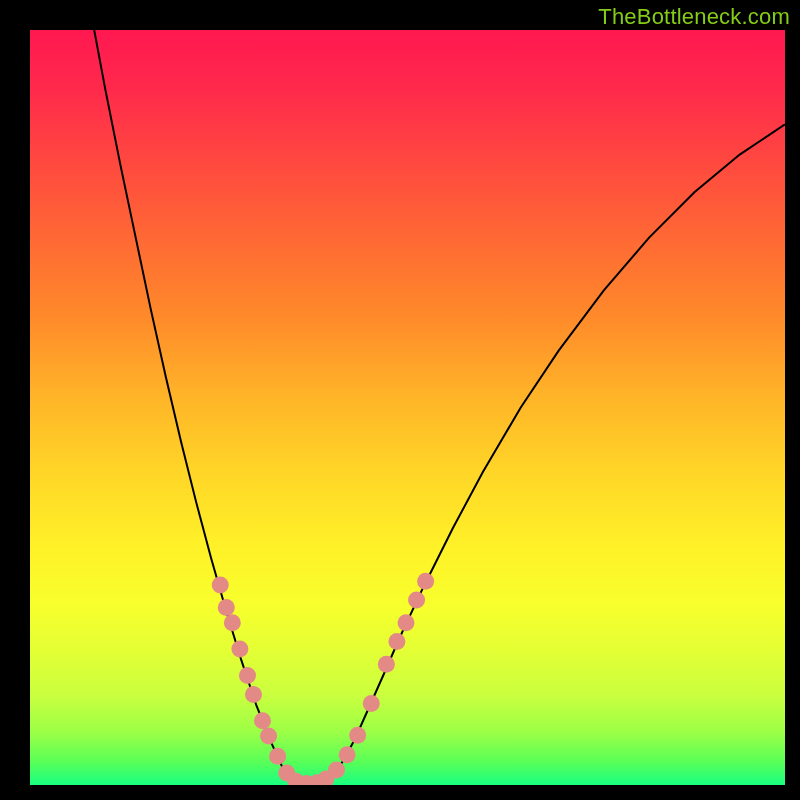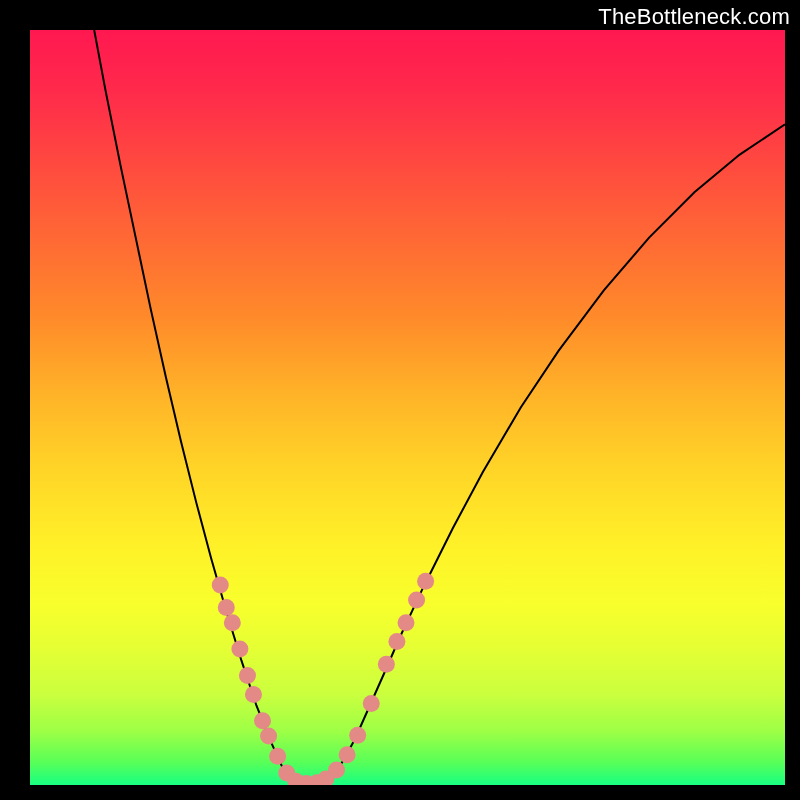--- a/index.html
+++ b/index.html
@@ -41,21 +41,21 @@
       #caff3e 88%,
       #9cff46 93%,
       #58ff58 97%,
       #18ff82 100%
     );
   }
   .watermark {
     position: absolute;
     top: 4px;
     right: 10px;
-    color: #ffffff;
+    color: #84cc16;
     font-size: 22px;
     font-weight: 500;
     letter-spacing: 0.2px;
     user-select: none;
   }
   svg.curve {
     position: absolute;
     inset: 0;
   }
 </style>

